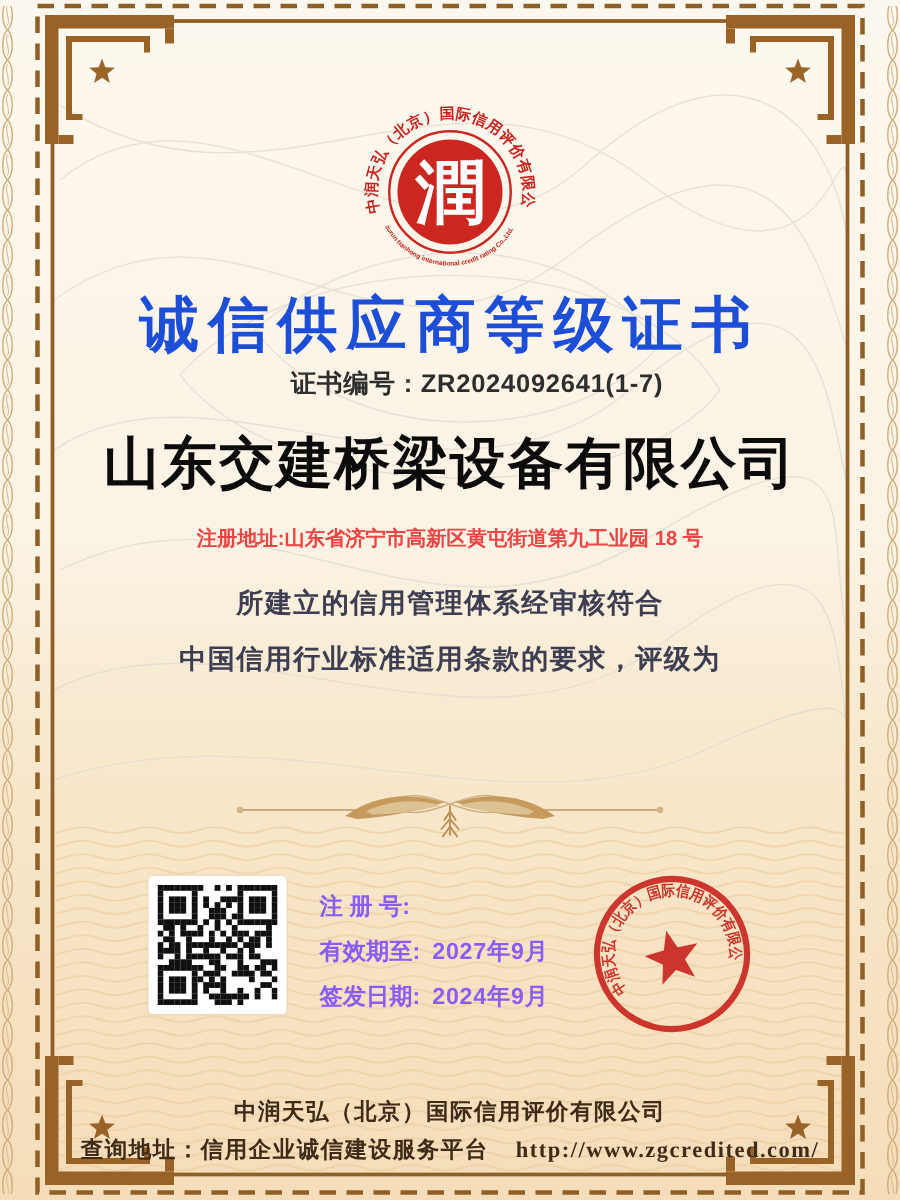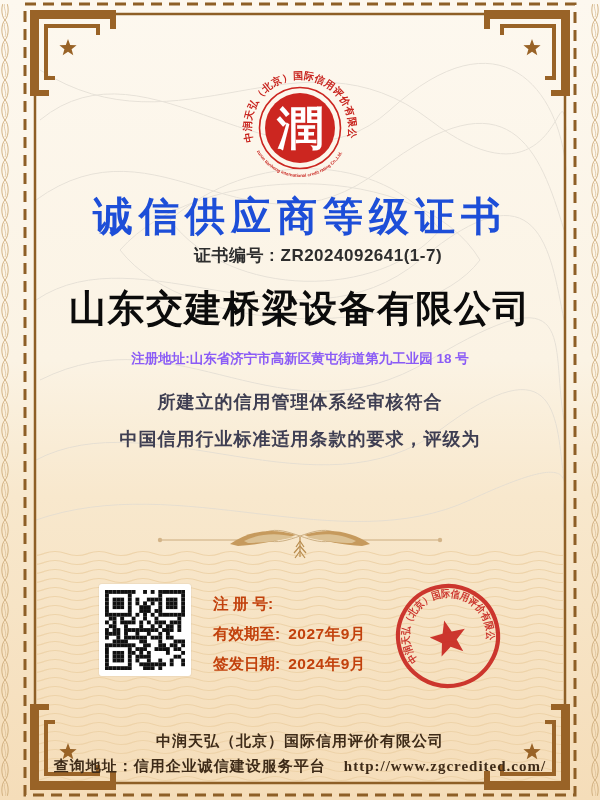--- a/index.html
+++ b/index.html
@@ -7,33 +7,33 @@
        font-family:"Liberation Sans",sans-serif;
        background:linear-gradient(180deg,#fdf8ef 0%,#fbf3e4 45%,#f8e8cd 62%,#f5ddb9 100%);}
   .paper{position:relative;width:600px;height:800px;}
   .layer{position:absolute;inset:0;pointer-events:none;}
   .txt{position:absolute;left:0;right:0;text-align:center;}
 
   .title{top:189px;font-family:"Liberation Serif",serif;font-weight:700;
          font-size:40px;letter-spacing:6px;color:#1d4ed8;}
   .certno{top:244px;font-size:17px;font-weight:600;color:#2e2e2e;letter-spacing:.5px;margin-left:36px;}
   .company{top:284px;font-size:37px;font-weight:900;letter-spacing:1.5px;color:#0b0b0b;}
-  .address{top:350px;font-size:13.5px;font-weight:700;color:#8b5cf6;}
+  .address{top:350px;font-size:13.5px;font-weight:700;color:#ef4444;}
   .stmt{font-size:18px;font-weight:600;color:#3e3e52;letter-spacing:1px;}
   .s1{top:390px;} .s2{top:427px;}
   .rating{top:450px;font-size:50px;font-weight:900;color:#e0231e;letter-spacing:2px;}
 
   .qr-box{position:absolute;left:99px;top:584px;width:92px;height:92px;background:#fff;
           border-radius:3px;box-shadow:0 0 0 1px rgba(0,0,0,.03);display:flex;
           align-items:center;justify-content:center;}
   .qr-box svg{width:80px;height:80px;display:block;}
 
   .info{position:absolute;left:213px;top:589px;}
   .info-row{display:flex;align-items:center;height:30px;font-size:15.5px;
-            font-weight:700;color:#c2410c;}
+            font-weight:700;color:#8b5cf6;}
   .info-row .lb{margin-right:8px;}
   .info-row .vl{letter-spacing:.5px;}
 
   .seal{position:absolute;left:383px;top:571px;width:130px;height:130px;
         opacity:.9;transform:rotate(-14deg);}
 
   .footer1{top:732px;font-family:"Liberation Serif",serif;font-weight:700;
            font-size:15px;color:#3e2b18;letter-spacing:1px;}
   .footer2{top:757px;font-family:"Liberation Serif",serif;font-weight:700;
            font-size:15px;color:#3e2b18;letter-spacing:1px;}

